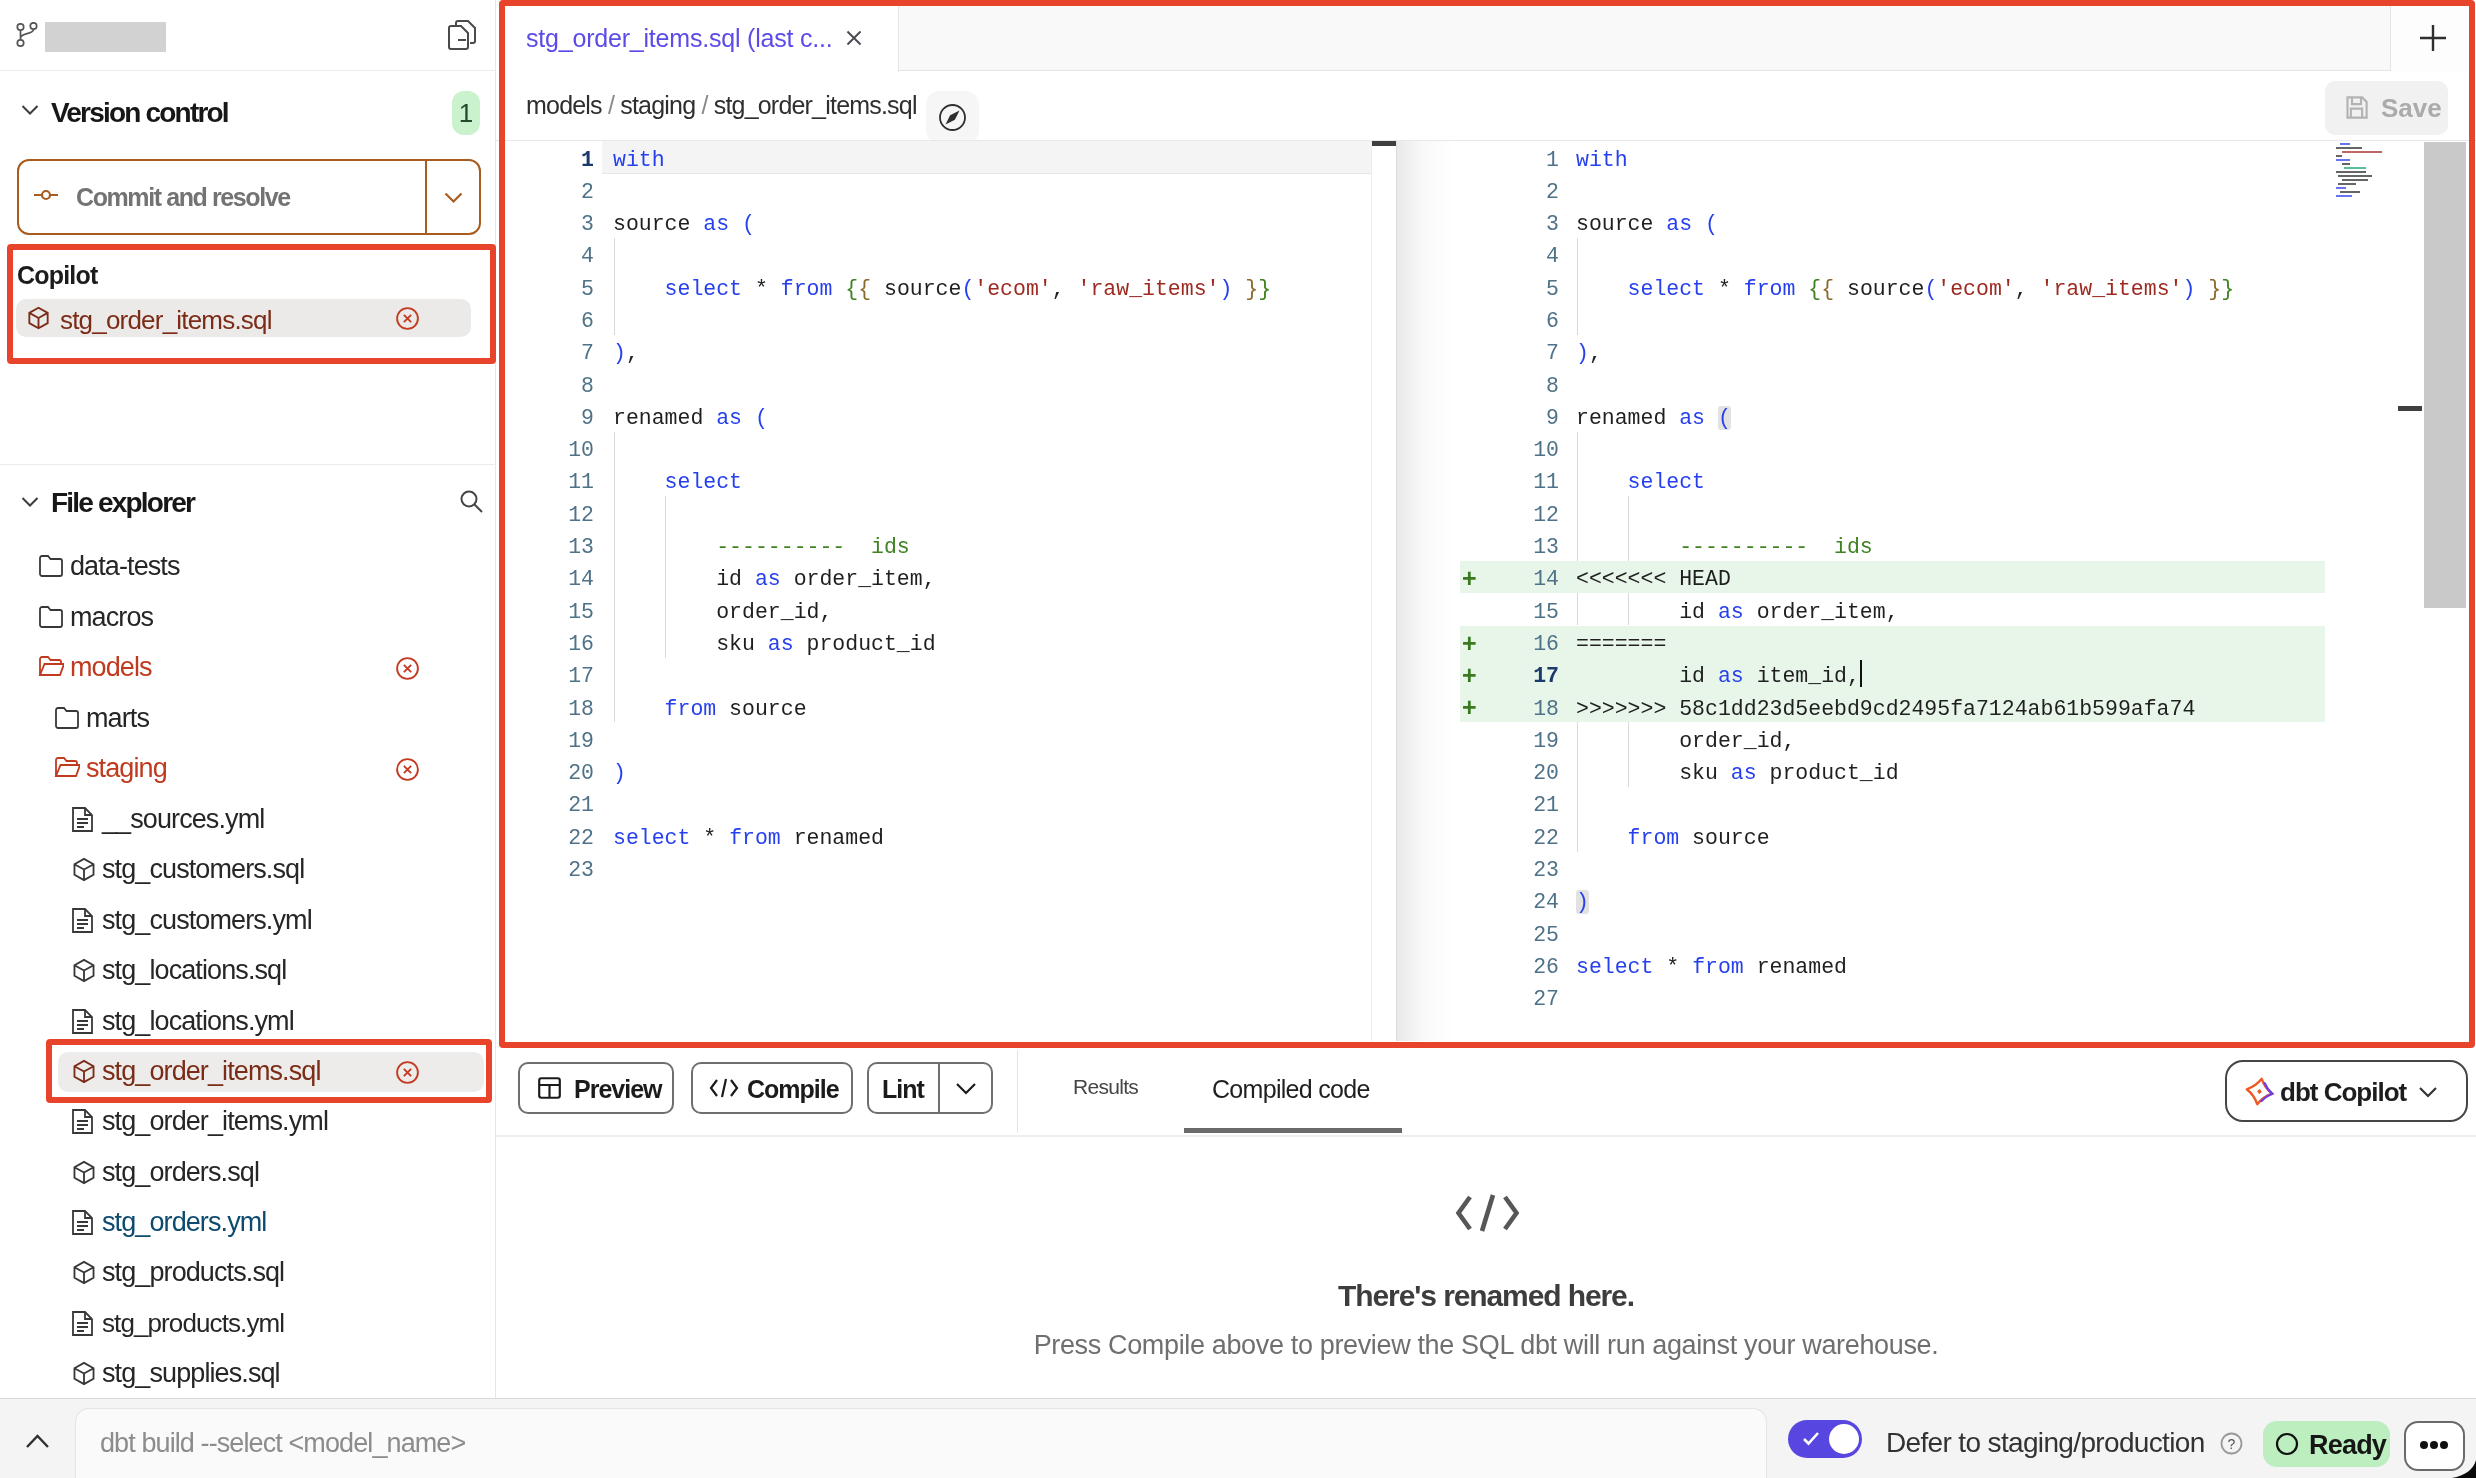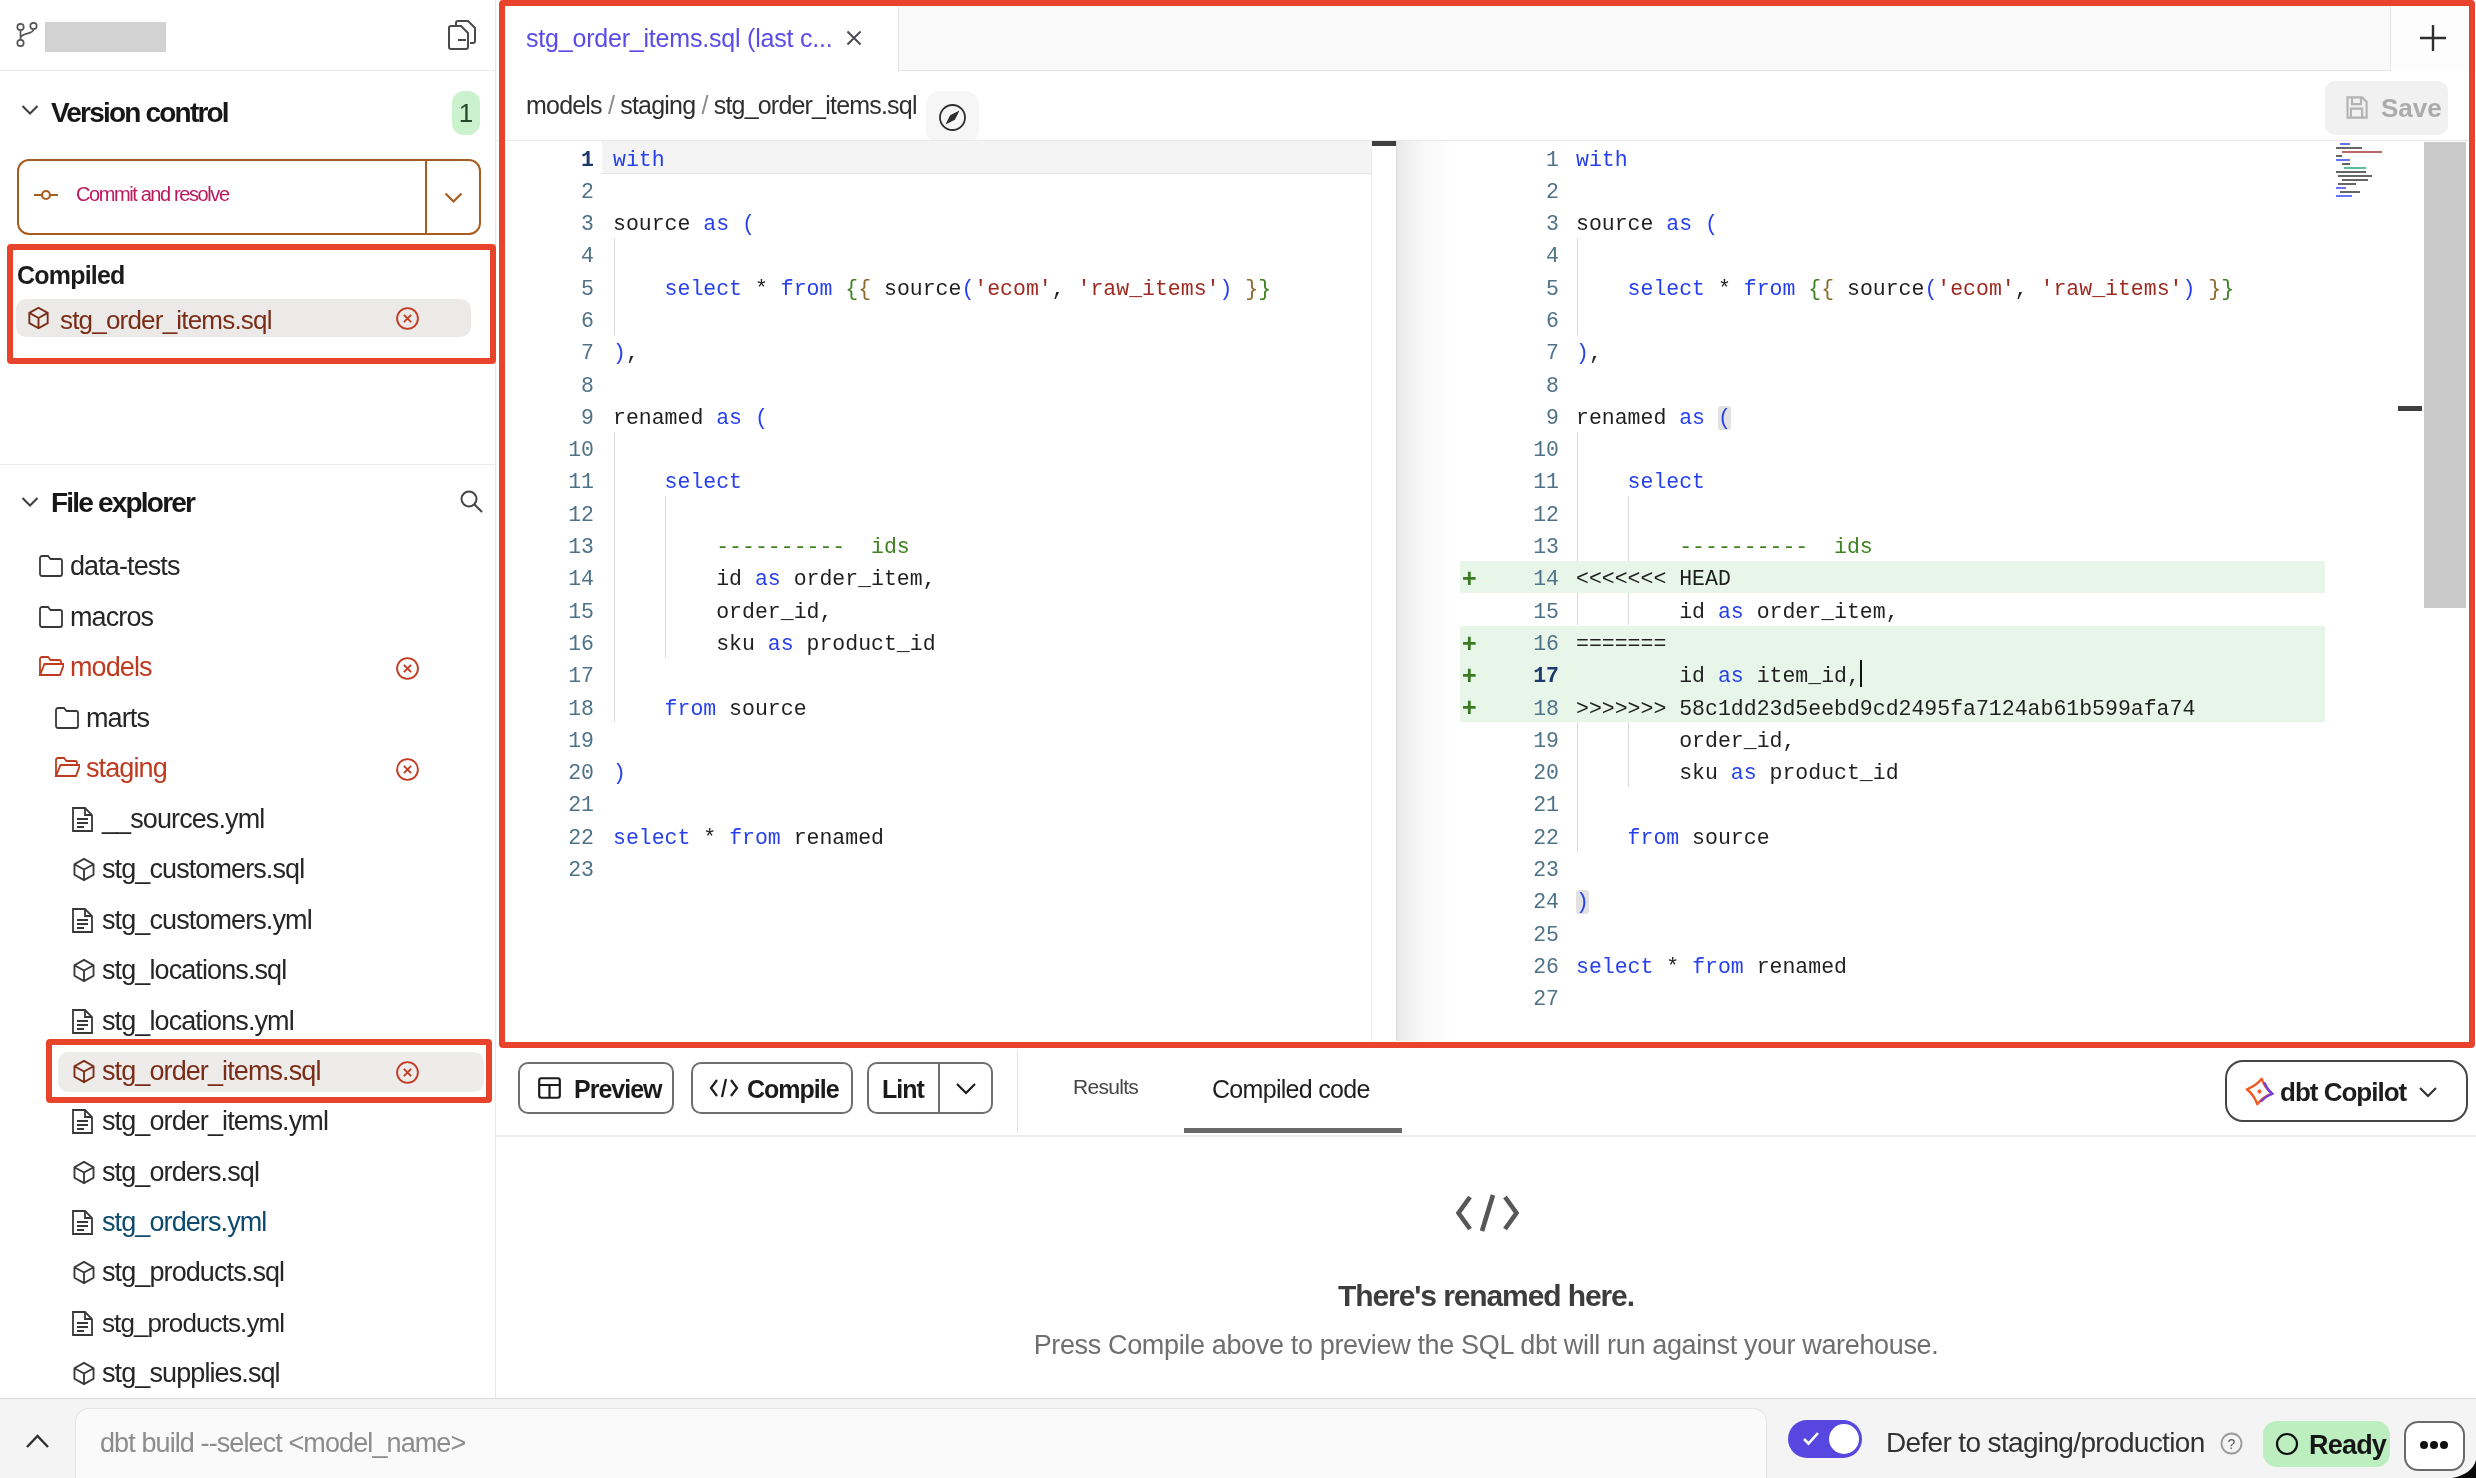--- a/index.html
+++ b/index.html
@@ -50,23 +50,23 @@
 
 <div class="abs" style="left:17px;top:159px;width:464px;height:76px;border:2px solid #a85c1f;border-radius:12px;background:#fff;"></div>
 <div class="abs" style="left:425px;top:161px;width:2px;height:72px;background:#a85c1f;"></div>
 <svg class="abs" style="left:444px;top:192px;" width="19" height="12" viewBox="0 0 19 12" fill="none" stroke="#a85c1f" stroke-width="2.2">
     <path d="M1.5 1.5 L9.5 9.5 L17.5 1.5"></path>
   </svg>
 <svg class="abs" style="left:34px;top:186px;" width="24" height="18" viewBox="0 0 24 18" fill="none" stroke="#a85c1f" stroke-width="2.2">
   <circle cx="12" cy="9" r="4"></circle>
     <path d="M0 9 h8 M16 9 h8"></path>
 </svg>
-<div class="abs" style="left:76px;top:183px;font-size:20px;font-weight:400;letter-spacing:-1.4px;color:#be185d;">Commit and resolve</div>
-
-<div class="abs" style="left:17px;top:261px;font-size:25px;font-weight:700;letter-spacing:-0.8px;color:#1c1c1c;">Compiled</div>
+<div class="abs" style="left:76px;top:183px;font-size:25px;font-weight:700;letter-spacing:-1.4px;color:#737373;">Commit and resolve</div>
+
+<div class="abs" style="left:17px;top:261px;font-size:25px;font-weight:700;letter-spacing:-0.8px;color:#1c1c1c;">Copilot</div>
 <div class="abs" style="left:16px;top:299px;width:455px;height:38px;background:#eceae8;border-radius:10px;"></div>
 <svg class="abs cube" style="left:26px;top:305px;" width="25" height="26" viewBox="0 0 24 24" fill="none" stroke="#7b2c17" stroke-width="1.8">
   <path d="M12 2.2 L20.8 7.1 V16.9 L12 21.8 L3.2 16.9 V7.1 Z M3.2 7.1 L12 12 L20.8 7.1 M12 12 V21.8"></path>
 </svg>
 <div class="abs" style="left:60px;top:305px;font-size:26px;letter-spacing:-0.8px;color:#7b2c17;">stg_order_items.sql</div>
 <svg class="xcirc" style="left:395px;top:306px;" viewBox="0 0 24 24" fill="none" stroke="#c23b22" stroke-width="1.8">
   <circle cx="12" cy="12" r="10"></circle>
     <path d="M8.5 8.5 L15.5 15.5 M15.5 8.5 L8.5 15.5"></path>
 </svg>
 

